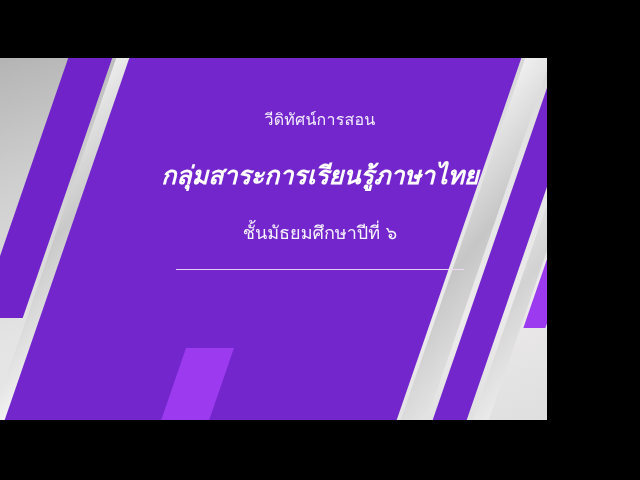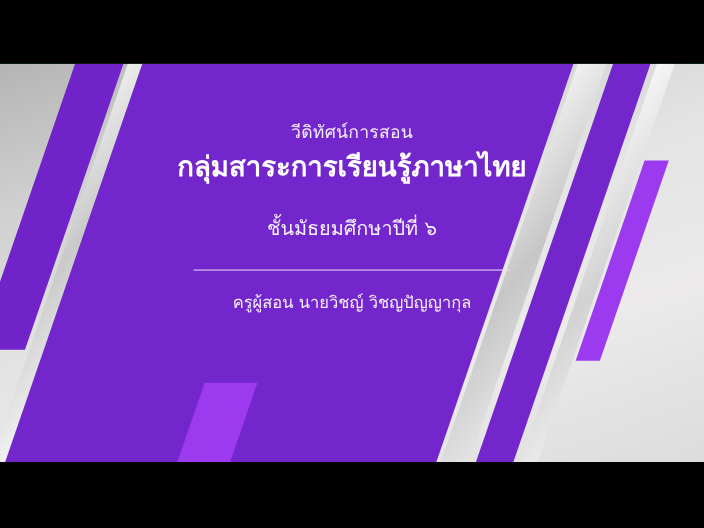--- a/index.html
+++ b/index.html
@@ -10,23 +10,23 @@
   }
   body {
     width: 640px;
     height: 480px;
     overflow: hidden;
     font-family: "DejaVu Sans", "Liberation Sans", sans-serif;
   }
 
   #frame {
     position: relative;
-    width: 640px;
+    width: 547px;
     height: 480px;
-    background: #15803d;
+    background: #e5e5e5;
     overflow: hidden;
   }
 
   
   .letterbox {
     position: absolute;
     left: 0;
     width: 640px;
     background: #000000;
     z-index: 60;
@@ -140,25 +140,26 @@
   }
 
   #eyebrow-text {
     font-size: 16px;
     line-height: 1.25;
     letter-spacing: .2px;
     color: #f4eefb;
   }
 
   #main-title {
-    margin-top: 6px;
+    margin-top: 30px;
     font-size: 25px;
     font-weight: 700;
     line-height: 1.25;
     color: #ffffff;
+    font-style: italic;
   }
 
   #subject-subtitle {
     margin-top: 14px;
     font-size: 19px;
     font-weight: 700;
     line-height: 1.3;
     color: #fdfbff;
   }
 
@@ -201,21 +202,20 @@
     <div class="stripe" id="stripe-right-silver-1"></div>
     <div class="stripe" id="stripe-right-purple-1"></div>
     <div class="stripe" id="stripe-accent-right"></div>
     <div class="stripe" id="stripe-right-silver-2"></div>
 
     <div id="text-block">
       <div id="eyebrow-text">วีดิทัศน์การสอน</div>
       <div id="main-title">กลุ่มสาระการเรียนรู้ภาษาไทย</div>
       <div id="grade-level">ชั้นมัธยมศึกษาปีที่ ๖</div>
       <div id="divider-rule"></div>
-      <div id="teacher-credit">ครูผู้สอน นายวิชญ์ วิชญปัญญากุล</div>
     </div>
 
   </div>
 
   <div class="letterbox" id="letterbox-top"></div>
   <div class="letterbox" id="letterbox-bottom"></div>
 
 </div>
 
 </body></html>

